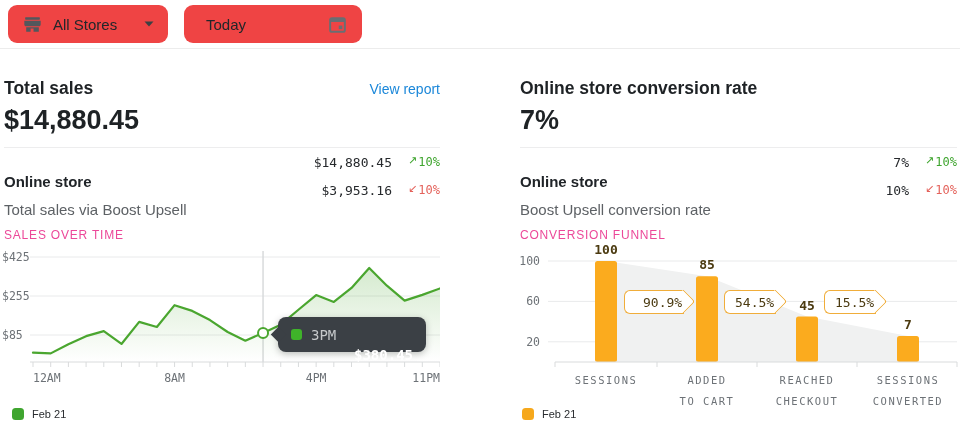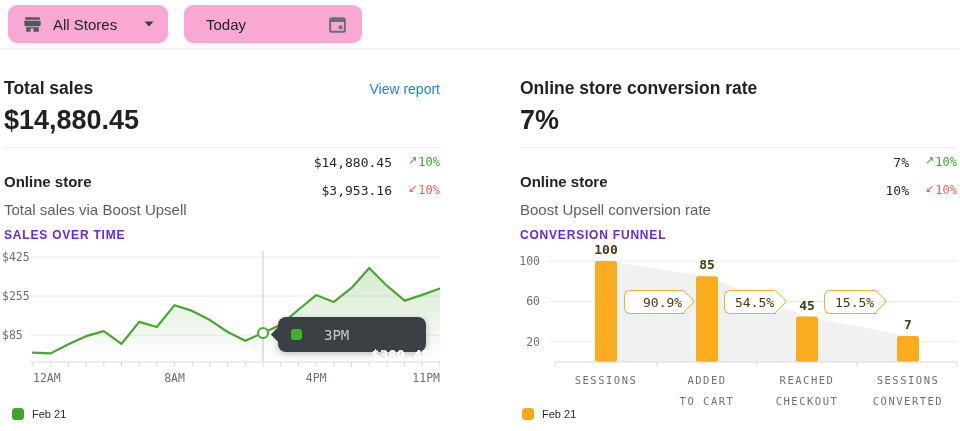--- a/index.html
+++ b/index.html
@@ -1,21 +1,21 @@
 <!DOCTYPE html>
 <html><head>
 <meta charset="utf-8">
 <style>
   * { margin:0; padding:0; box-sizing:border-box; }
   body { font-family:"Liberation Sans", sans-serif; background:#fff; }
   .app { position:relative; width:960px; height:431px; background:#fff; overflow:hidden; }
 
   
   .topbar { position:absolute; left:0; top:0; width:960px; height:49px; background:#fff; border-bottom:1px solid #ececec; }
-  .pill { position:absolute; top:5px; height:38px; background:#f9a8d4; border:none; border-radius:9px;
+  .pill { position:absolute; top:5px; height:38px; background:#ef4444; border:none; border-radius:9px;
           display:flex; align-items:center; cursor:pointer; font-family:"Liberation Sans",sans-serif; }
   .pill-store { left:8px; width:160px; padding:0 14px; }
   .pill-date  { left:184px; width:178px; padding:0 14px; }
   .pill-label { font-size:15px; color:#22262a; margin-left:10px; }
   .pill-date .pill-label { margin-left:8px; }
   .caret { margin-left:auto; }
   .cal { margin-left:auto; }
 
   
   .panel { position:absolute; top:0; height:431px; }
@@ -38,29 +38,29 @@
   .row { height:28px; display:flex; align-items:center; }
   .row-label { font-size:15px; color:#5d6165;margin-top:38px; }
   .row-label.strong { font-weight:bold; color:#202428; }
   .row-value { margin-left:auto; font-family:"DejaVu Sans Mono",monospace; font-size:13px; color:#26292c; }
   .row-delta { width:48px; display:flex; justify-content:flex-end; align-items:center; gap:1px;
                font-family:"DejaVu Sans Mono",monospace; font-size:12px; }
   .row-delta.up   { color:#3fa52f; }
   .row-delta.down { color:#e4625b; }
   .arr { font-family:"DejaVu Sans",sans-serif; font-size:11px; position:relative; top:-2px; }
 
-  .section-label { position:absolute; top:228px; font-size:12px; font-weight:bold; letter-spacing:.8px; color:#6d28d9; }
+  .section-label { position:absolute; top:228px; font-size:12px; font-weight:normal; letter-spacing:.8px; color:#ec4899; }
   .panel-left  .section-label { left:4px; }
   .panel-right .section-label { left:40px; }
 
   .chart { position:absolute; top:245px; left:0; }
 
   
   .tooltip { position:absolute; left:278px; top:317px; width:148px; height:35px; background:#3b4045;
-             border-radius:8px; display:flex; align-items:center; padding:0 13px; gap:22px;
+             border-radius:8px; display:flex; align-items:center; padding:0 13px; gap:9px;
              box-shadow:0 2px 7px rgba(0,0,0,.25); }
   .tooltip::before { content:""; position:absolute; left:-5px; top:12px; width:11px; height:11px;
                      background:#3b4045; transform:rotate(45deg); }
   .tt-sq { width:11px; height:11px; border-radius:3px; background:#3fb32a; flex:none; }
   .tt-time { font-family:"DejaVu Sans Mono",monospace; font-size:14px; color:#c6c9cb; }
   .tt-val { margin-left:auto; font-family:"DejaVu Sans Mono",monospace; font-size:14px; font-weight:bold; color:#fff;margin-top:40px; }
 
   
   .badge { position:absolute; top:290px; height:24px; background:#fff; border:1.5px solid #f0ad3a; border-right:none;
            border-radius:6px 0 0 6px; display:flex; align-items:center; padding:0 2px 0 10px;

